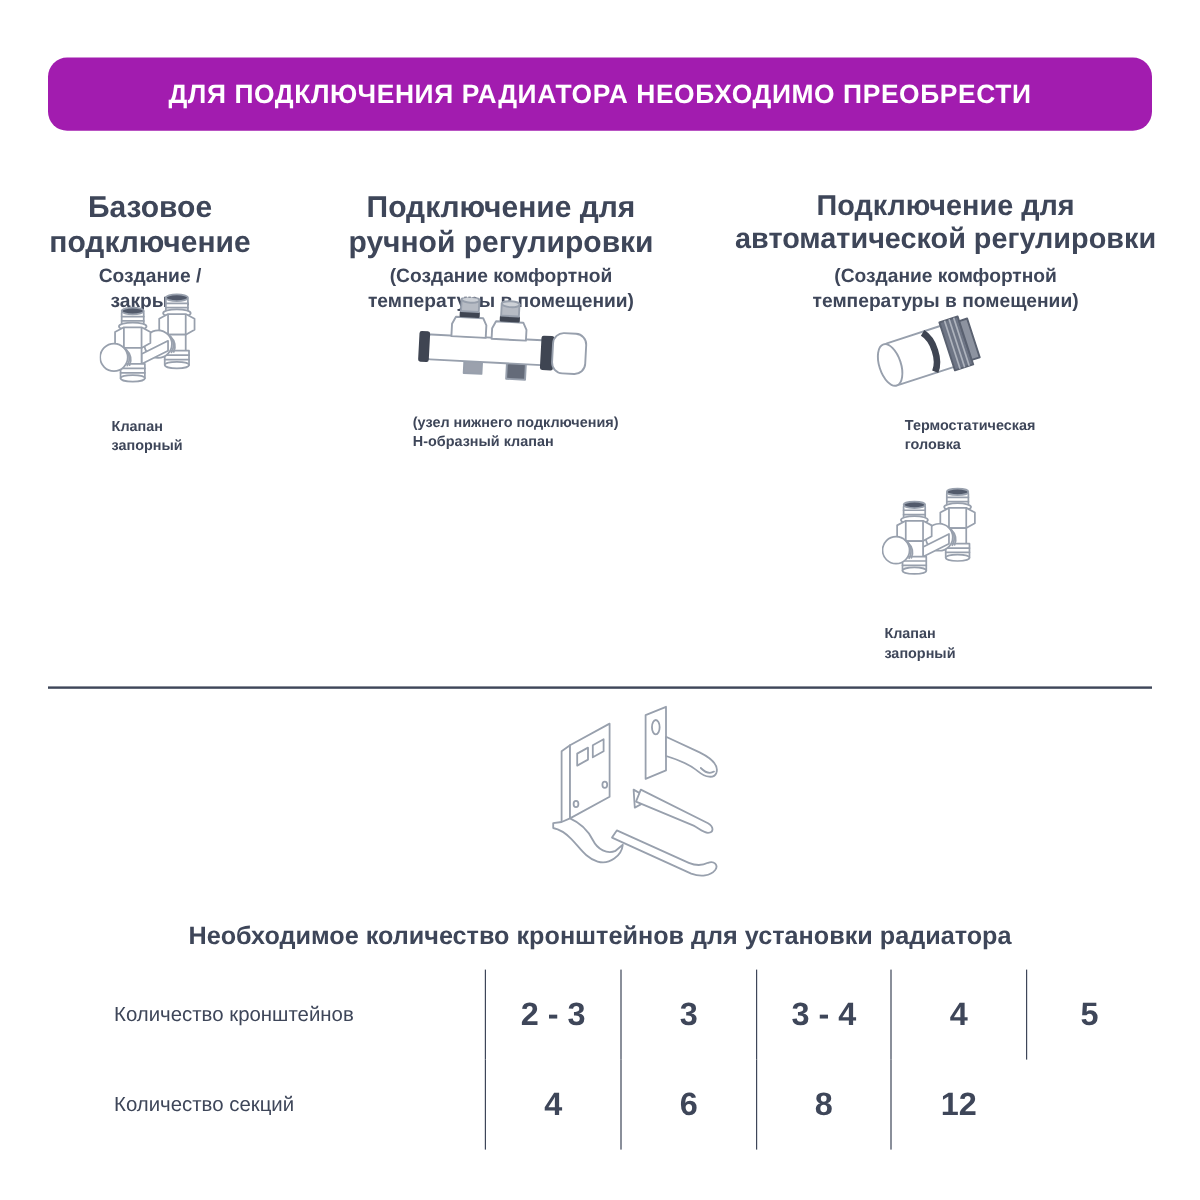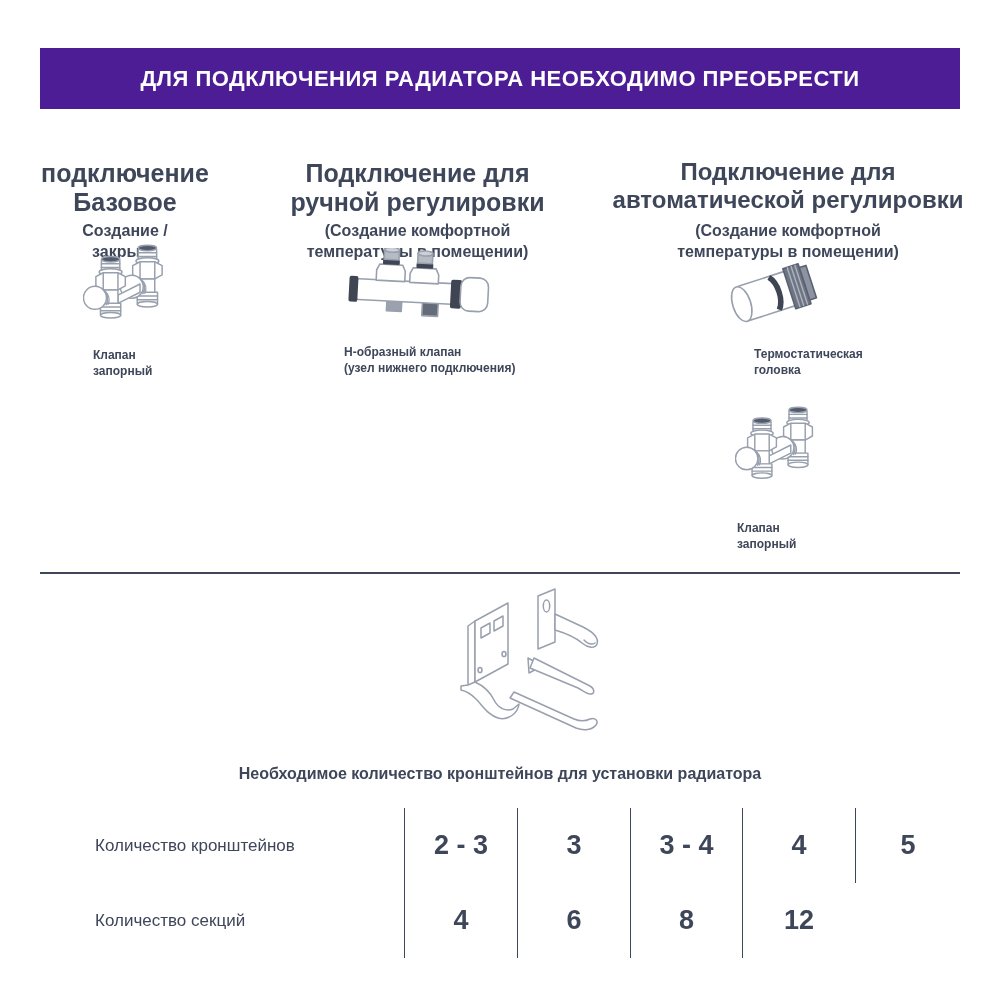--- a/index.html
+++ b/index.html
@@ -1,20 +1,20 @@
 <!DOCTYPE html>
 <html><head>
 <meta charset="utf-8">
 <style>
   html,body { margin:0; padding:0; background:#fff; }
   .page { position:relative; width:1000px; height:1000px; background:#ffffff;
           font-family:"Liberation Sans", sans-serif; color:#3e4659; overflow:hidden; }
 
   .banner { position:absolute; left:40px; top:48px; width:920px; height:61px;
-            background:#4c1d95; display:flex; align-items:center; justify-content:center; }
+            background:#a21caf; display:flex; align-items:center; justify-content:center;border-radius:16px; }
   .banner-title { color:#ffffff; font-weight:bold; font-size:22px; letter-spacing:.5px; }
 
   .col { position:absolute; top:138px; height:440px; }
   .col1 { left:15px;  width:220px; }
   .col2 { left:280px; width:275px; }
   .col3 { left:588px; width:400px; }
 
   .col-title { position:absolute; top:0; left:0; right:0; text-align:center;
                font-weight:bold; font-size:25px; line-height:1.16; }
   .col3 .col-title { font-size:24px; }
@@ -22,21 +22,21 @@
              font-weight:bold; font-size:16px; line-height:1.32; }
   .line { display:block; }
 
   .illus { position:absolute; }
   .caption { position:absolute; font-weight:bold; font-size:12px; line-height:1.35; text-align:left; }
 
   .divider { position:absolute; left:40px; top:572px; width:920px; height:0;
              border-top:2px solid #3e4659; }
 
   .table-title { position:absolute; left:0; top:752px; width:1000px; text-align:center;
-                 font-weight:bold; font-size:16px; }
+                 font-weight:bold; font-size:21px; }
 
   .btable { position:absolute; left:95px; top:808px; width:865px;
             display:grid; grid-template-columns:309px 113px 113px 112px 113px 105px;
             grid-auto-rows:75px; }
   .btable .lbl { display:flex; align-items:center; font-weight:normal; font-size:17px; }
   .btable .val { display:flex; align-items:center; justify-content:center;
                  font-weight:bold; font-size:27px; border-left:1.5px solid #3e4659; }
 
   svg { display:block; }
 </style>
@@ -72,22 +72,22 @@
       <g id="cv">
         <use href="#cvu" x="70" y="8"></use>
         <path d="M38,62 L62,50 L62,59 L38,71 Z" stroke="#98a0ad" stroke-width="1.6" fill="#ffffff" stroke-linejoin="round"></path>
         <use href="#cvu" x="30" y="20"></use>
       </g>
     </defs>
   </svg>
 
   <section class="col col1">
     <h2 class="col-title">
+      <span class="line">Базовое</span>
       <span class="line">подключение</span>
-      <span class="line">Базовое</span>
     </h2>
     <p class="col-sub">
       <span class="line">Создание /</span>
       <span class="line">закрыть</span>
     </p>
     <div class="illus" style="left:68px; top:100px;">
       <svg width="92" height="92" viewBox="0 0 100 100">
           <use href="#cv"></use>
         </svg>
     </div>
@@ -124,22 +124,22 @@
           <g transform="translate(72,2)">
             <path d="M-3,18 L20,18 L23,24 L23,33 L-6,33 L-6,24 Z"></path>
             <rect x="0" y="13" width="17" height="5" rx="1" fill="#3f4552" stroke="none"></rect>
             <rect x="1" y="3" width="15" height="10" fill="#b6bbc4"></rect>
             <ellipse cx="8.5" cy="3" rx="7.5" ry="2.5" fill="#cdd1d7"></ellipse>
           </g>
         </g>
       </svg>
     </div>
     <p class="caption" style="left:64px; top:194px; width:230px;">
+      <span class="line">(узел нижнего подключения)</span>
       <span class="line">Н-образный клапан</span>
-      <span class="line">(узел нижнего подключения)</span>
     </p>
   </section>
 
   <section class="col col3">
     <h2 class="col-title">
       <span class="line">Подключение для</span>
       <span class="line">автоматической регулировки</span>
     </h2>
     <p class="col-sub">
       <span class="line">(Создание комфортной</span>

